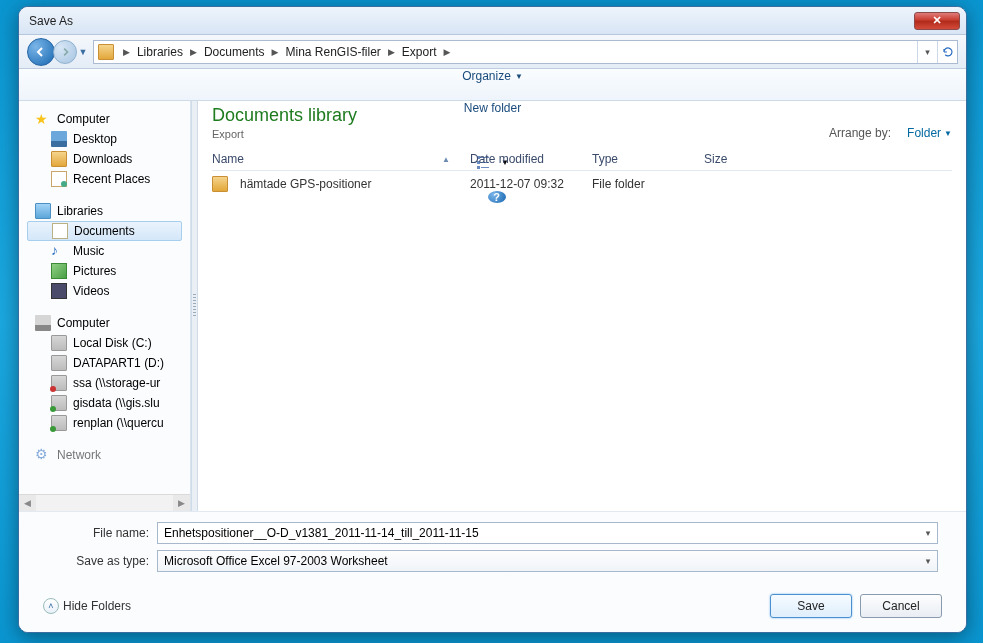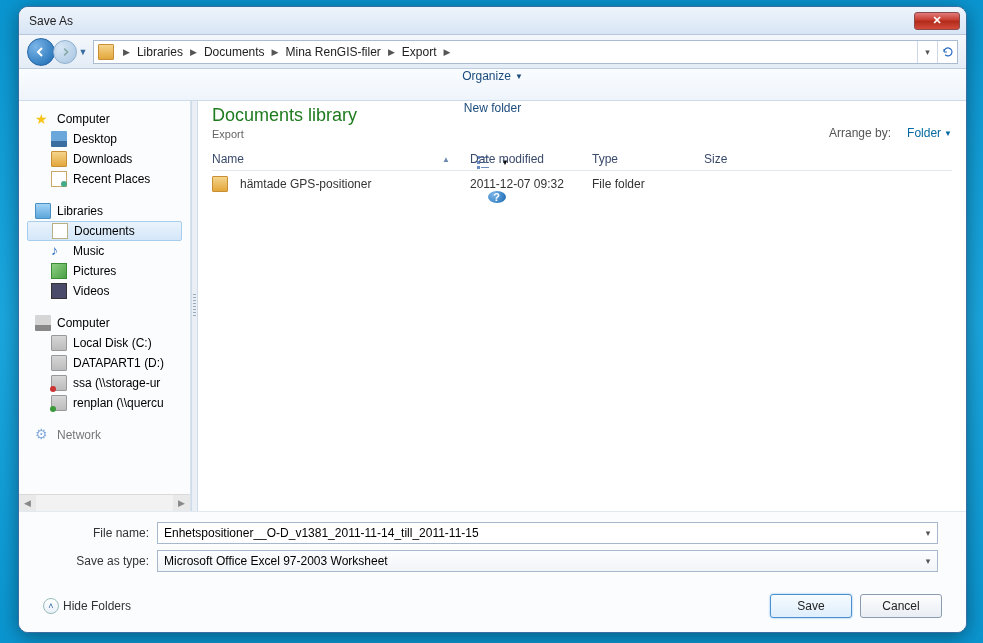--- a/index.html
+++ b/index.html
@@ -479,20 +479,24 @@
         <div class="side-row indent">
           <span class="ico disk"></span>
           <span>DATAPART1 (D:)</span>
         </div>
         <div class="side-row indent">
           <span class="ico netdisk err"></span>
           <span>ssa (\\storage-ur</span>
         </div>
         <div class="side-row indent">
           <span class="ico netdisk"></span>
+          <span>gisdata (\\gis.slu</span>
+        </div>
+        <div class="side-row indent">
+          <span class="ico netdisk"></span>
           <span>renplan (\\quercu</span>
         </div>
       </div>
 
       <div class="side-group" style="opacity:.55">
         <div class="side-row header">
           <span class="ico network">⚙</span>
           <span>Network</span>
         </div>
       </div>

